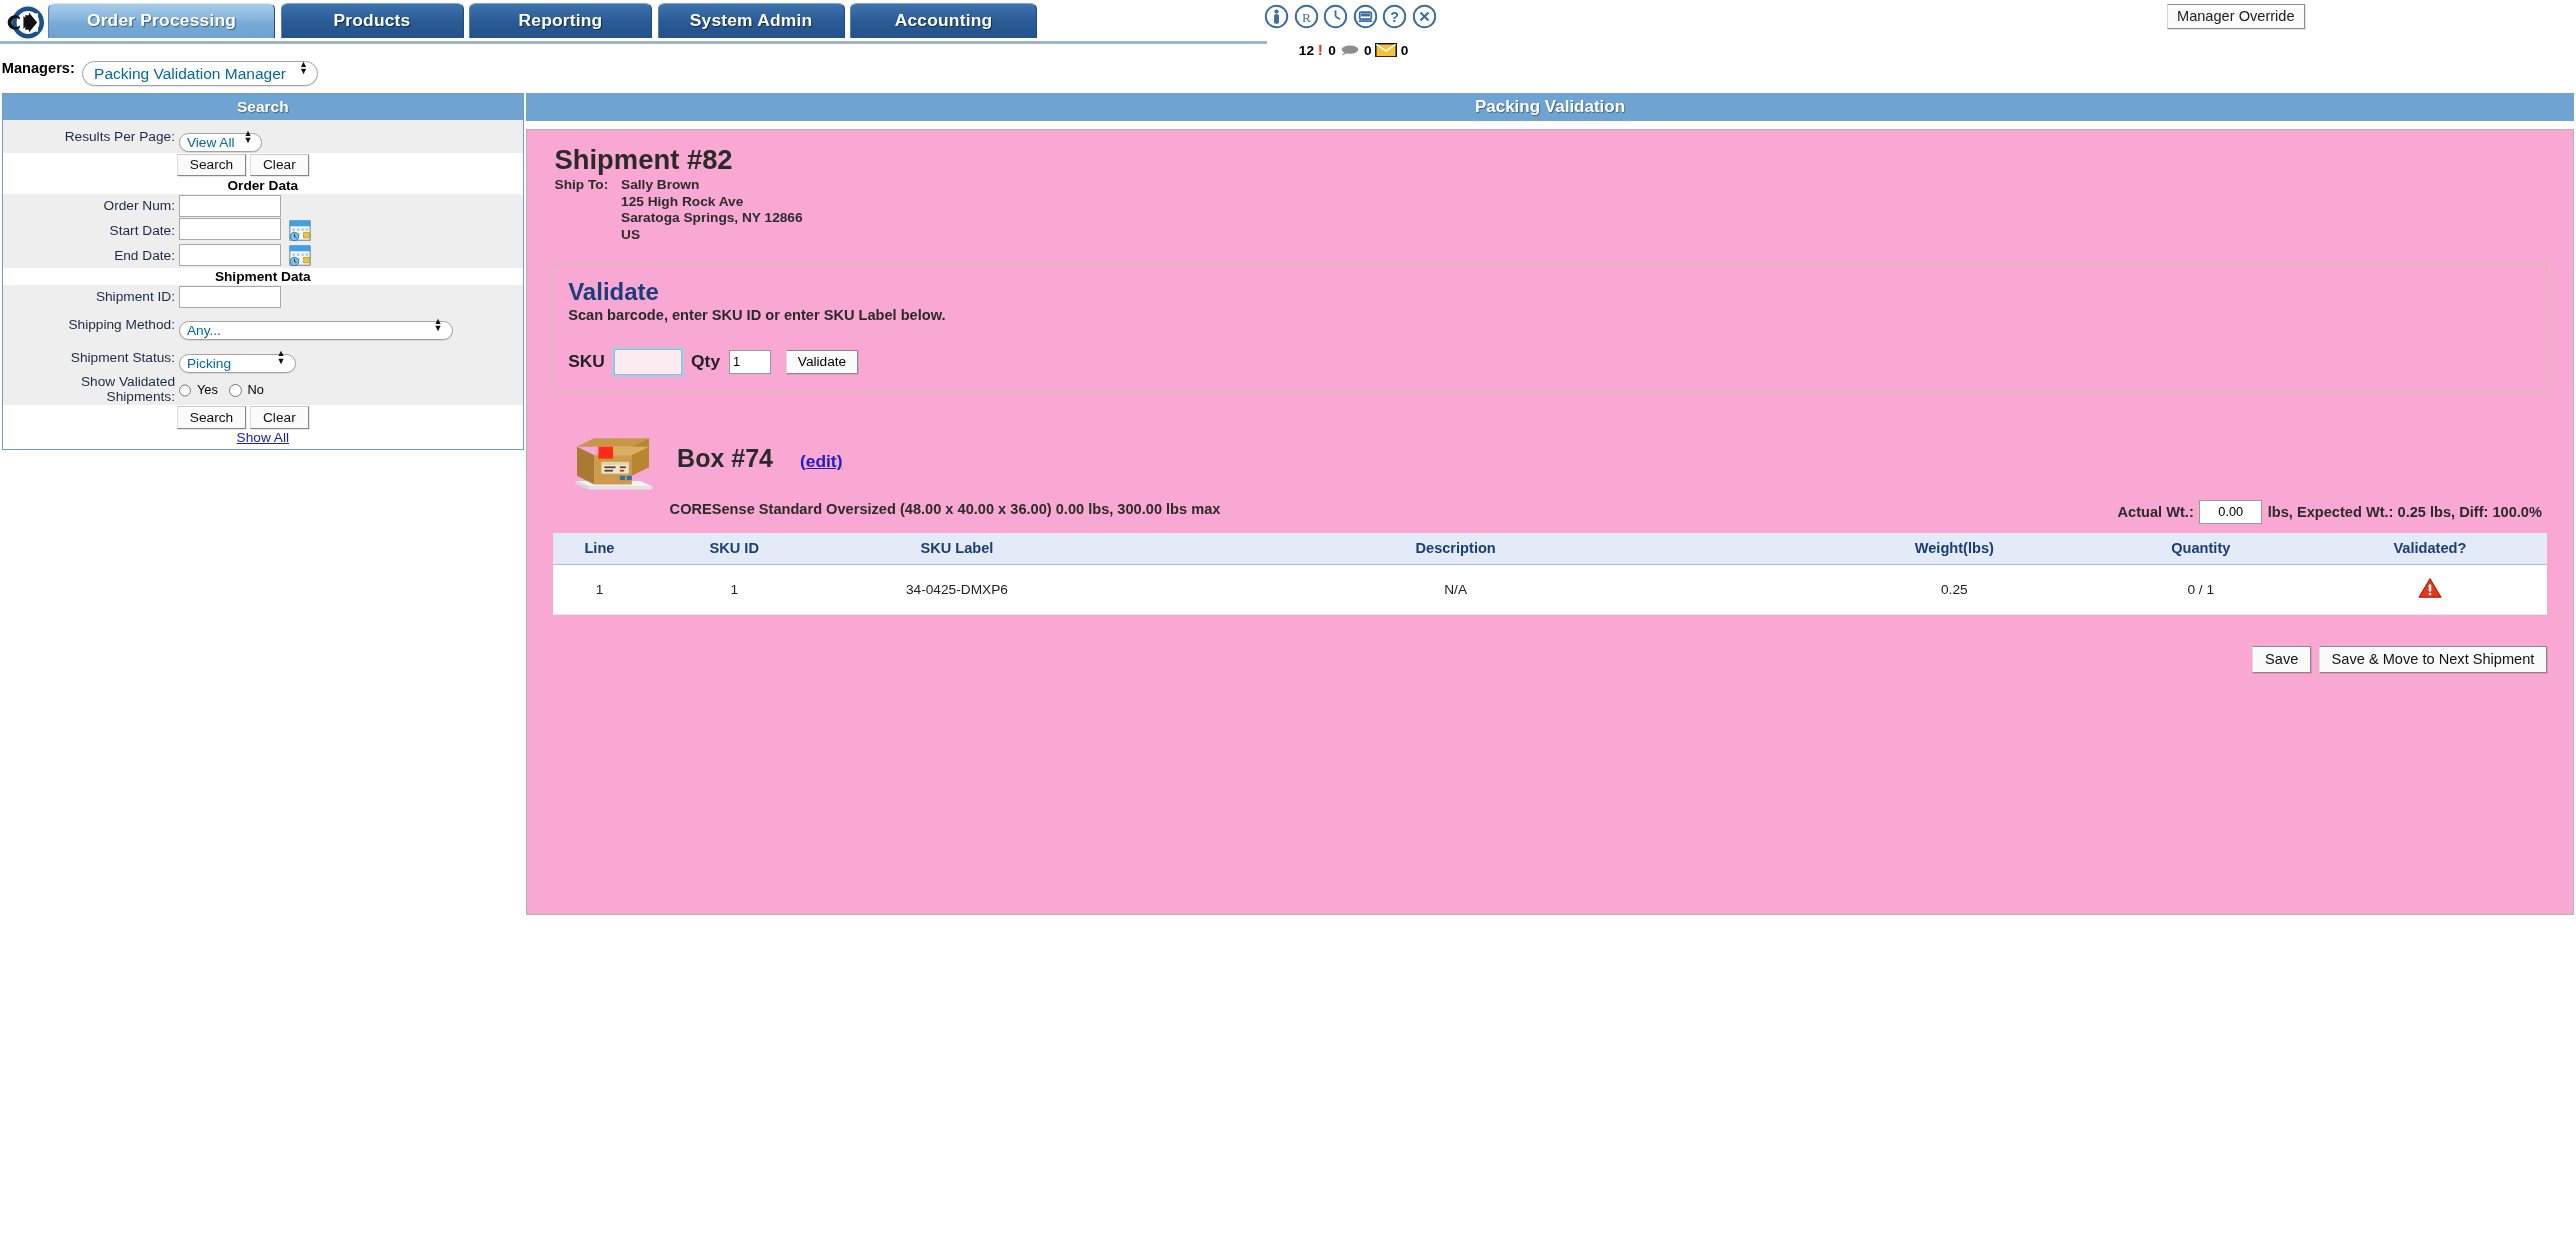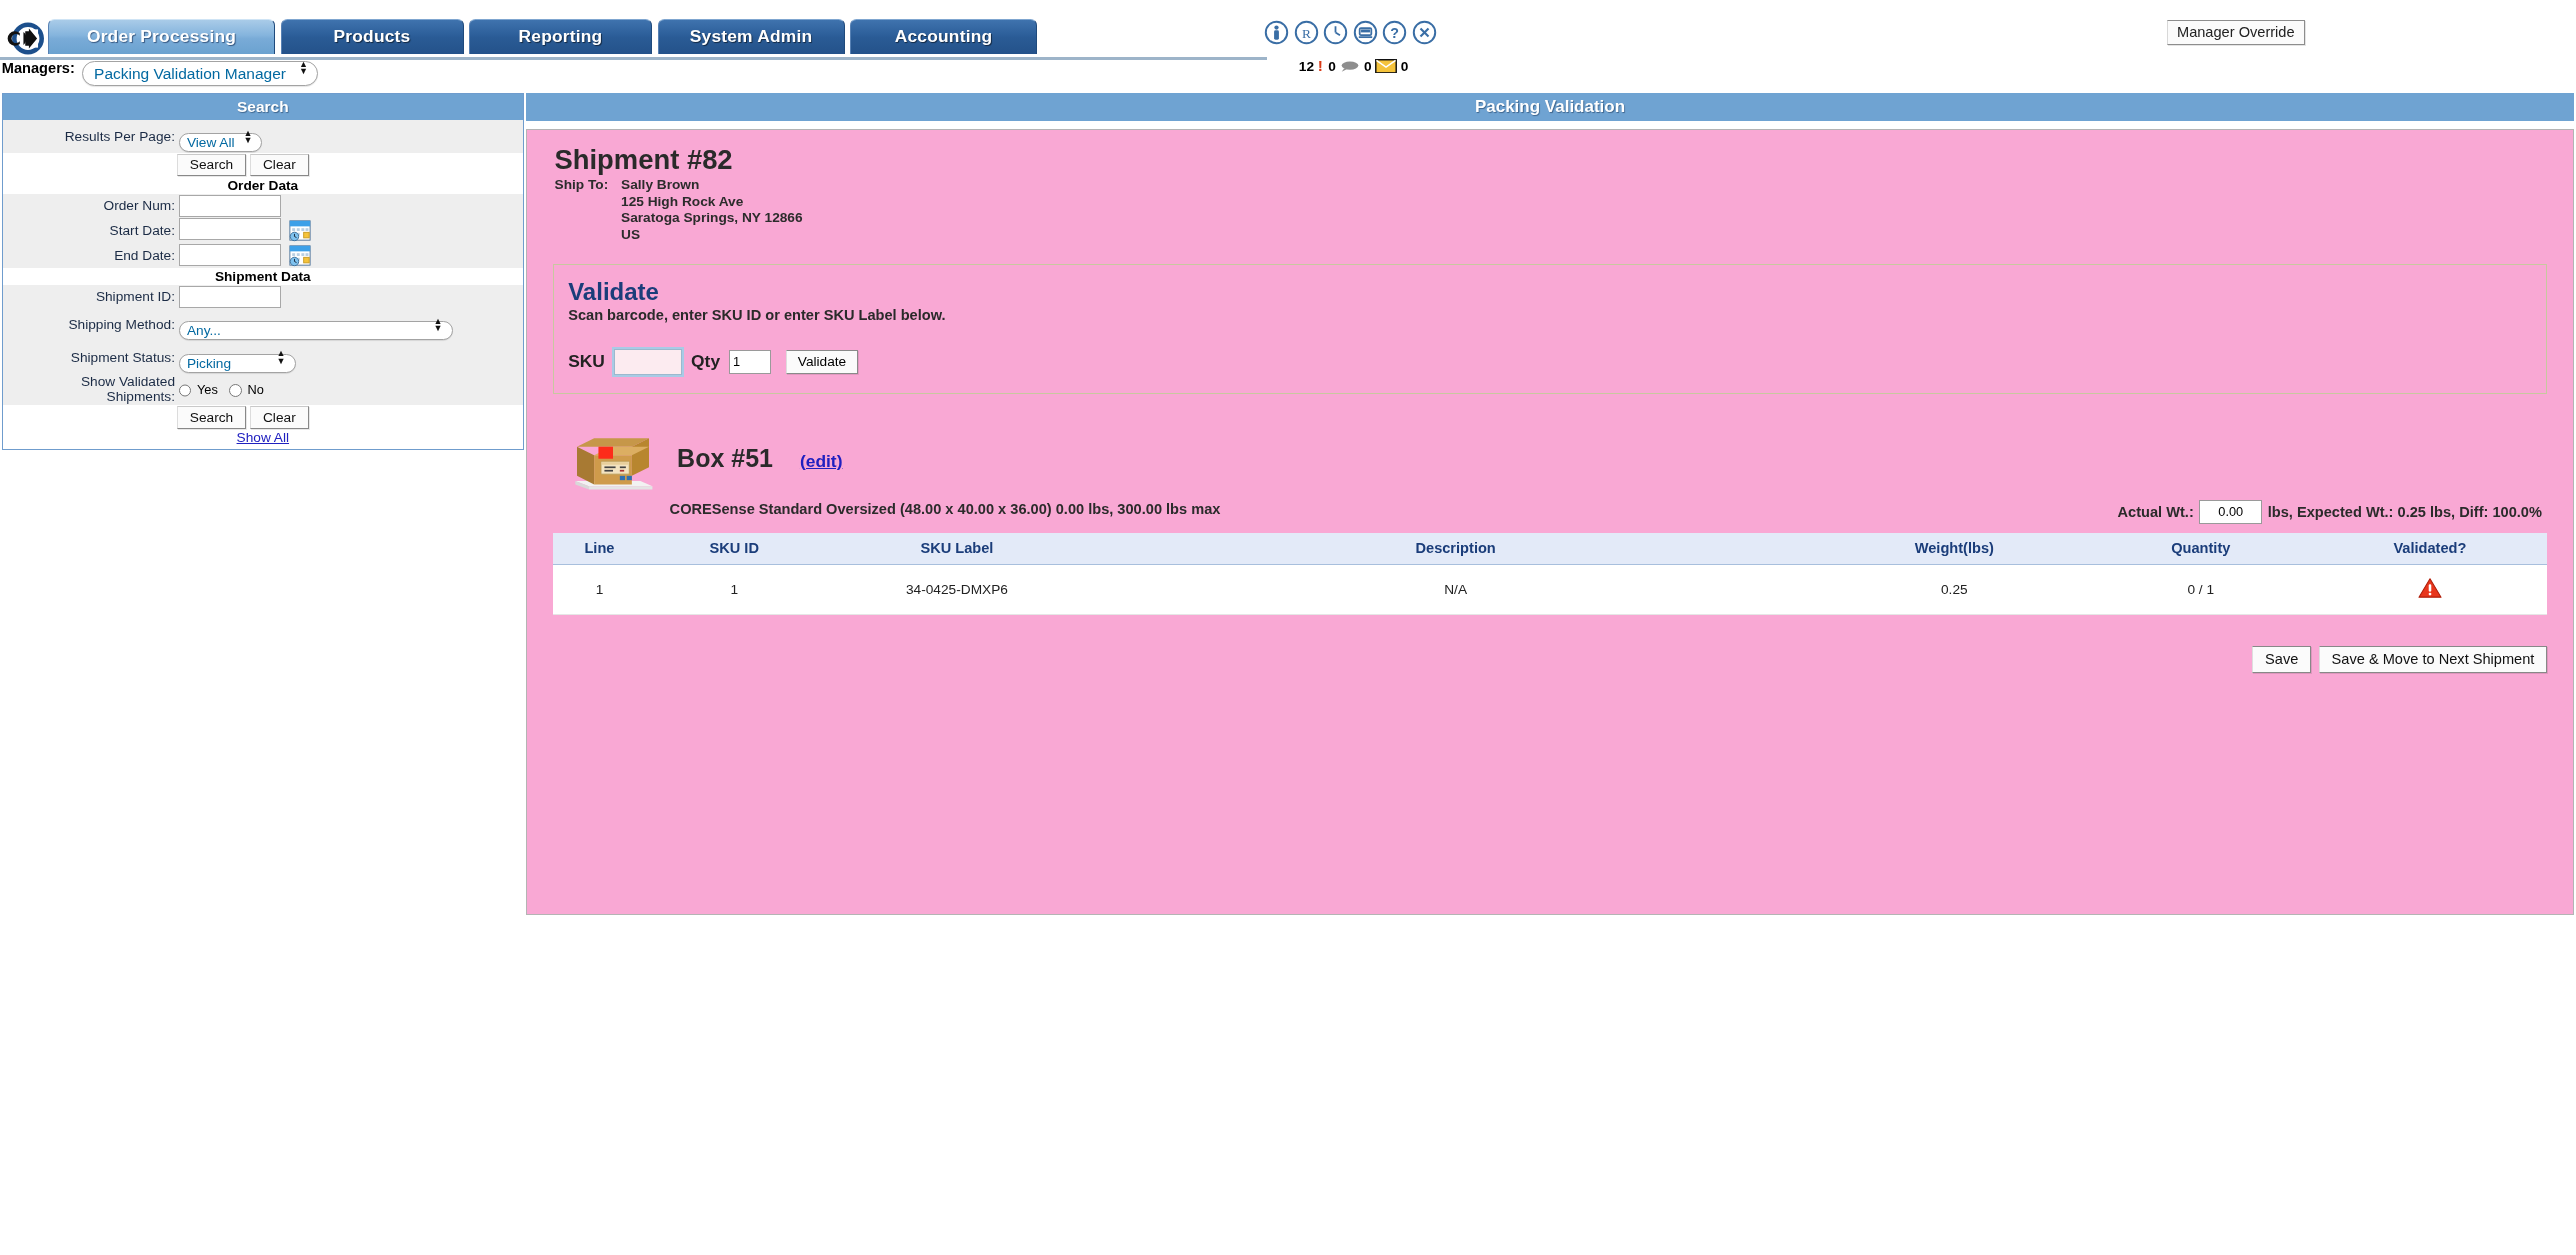--- a/index.html
+++ b/index.html
@@ -8,21 +8,21 @@
     margin: 0; padding: 0;
     background: #ffffff;
     font-family: "Liberation Sans", sans-serif;
     font-size: 12px;
     color: #000;
   }
   body { width: 2576px; height: 1256px; position: relative; overflow: hidden; }
 
   
   #topnav {
-    position: absolute; left: 0; top: 16px; width: 2312px; height: 43px;
+    position: absolute; left: 0; top: 0; width: 2312px; height: 43px;
     background: #ffffff;
   }
   #logo-wrap {
     position: absolute; left: 7.3px; top: 5.5px; width: 42px; height: 33px;
   }
   .tabs {
     position: absolute; left: 48px; top: 2.7px; height: 38px;
     display: flex; gap: 5.5px; align-items: flex-start;
   }
   .tab {
@@ -537,21 +537,21 @@
           <rect x="37" y="34" width="31" height="3" fill="#e7cf9b"></rect>
           <rect x="40" y="39" width="13" height="2" fill="#444"></rect>
           <rect x="40" y="43" width="10" height="2" fill="#444"></rect>
           <rect x="58" y="39" width="7" height="2" fill="#444"></rect>
           <rect x="58" y="43" width="5" height="2" fill="#a33"></rect>
           <rect x="58" y="50" width="6" height="5" fill="#2f6fb0"></rect>
           <rect x="66" y="50" width="6" height="5" fill="#2f6fb0"></rect>
         </svg>
         <div>
           <h2 class="boxtitle">
-            <span>Box #51</span>
+            <span>Box #74</span>
             <a class="edit">(edit)</a>
           </h2>
         </div>
       </div>
 
       <div id="box-meta-row">
         <div id="box-dims">CORESense Standard Oversized (48.00 x 40.00 x 36.00) 0.00 lbs, 300.00 lbs max</div>
         <div id="wt-line">
           <span>Actual Wt.:</span>
           <input id="actual-wt" type="text" value="0.00" style="">

